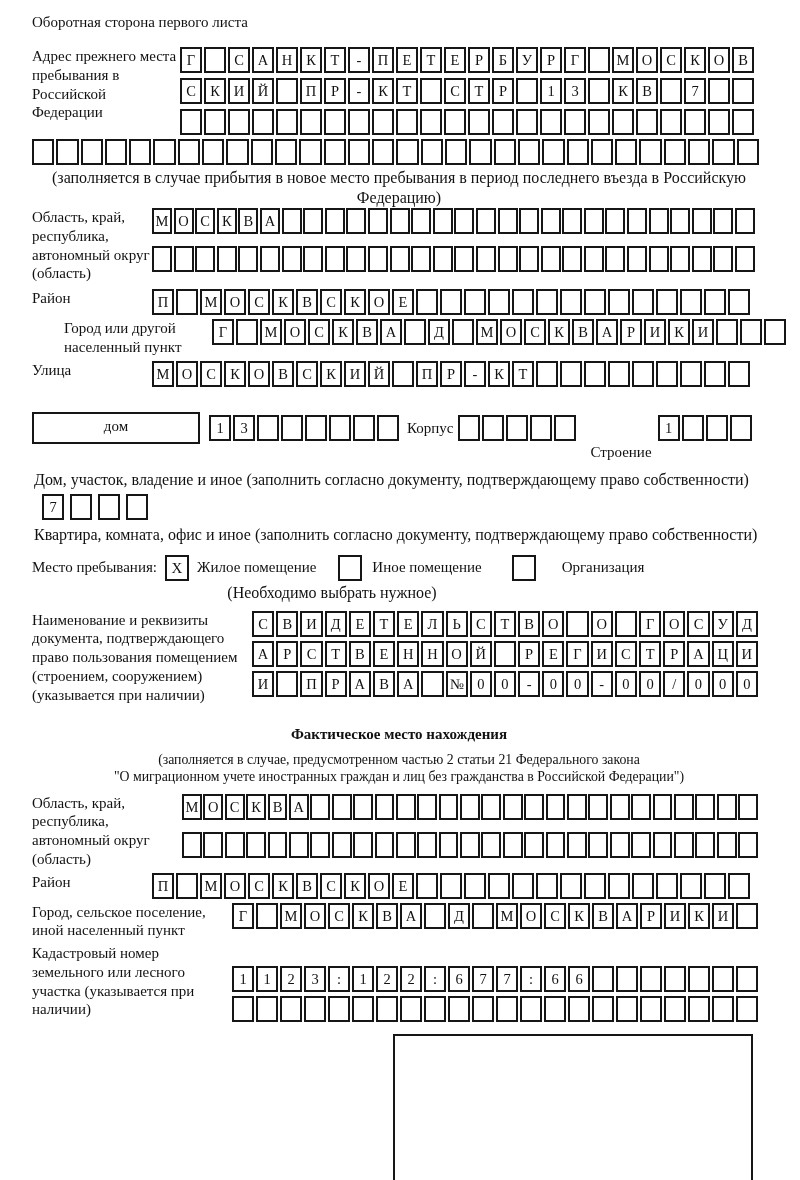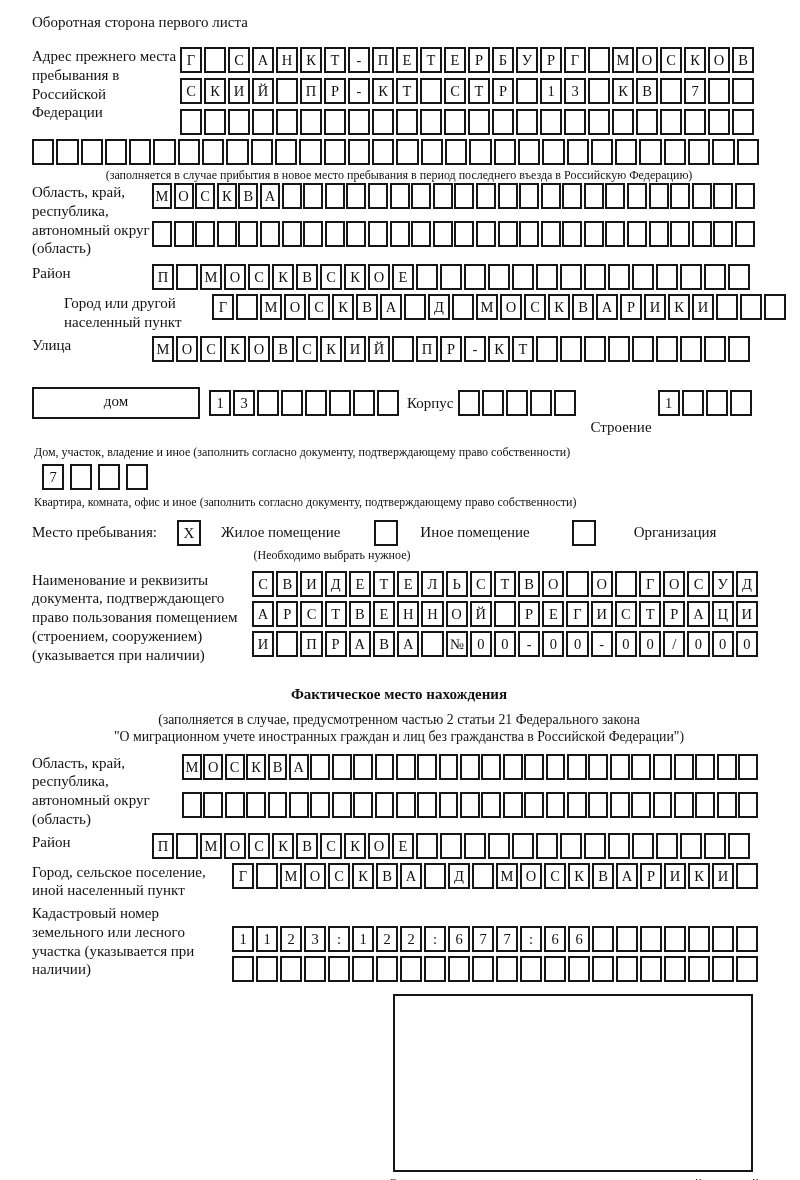--- a/index.html
+++ b/index.html
@@ -5,26 +5,26 @@
   html,body{margin:0;padding:0;background:#fff;color:#111;}
   body{width:800px;height:1180px;font-family:"Liberation Serif","DejaVu Serif",serif;font-size:15px;overflow:hidden;}
   .page{padding:14px 34px 0 32px;position:relative;}
   .hdr-note{text-align:left;padding-right:6px;margin-bottom:16px;font-size:15px;}
   .frow{display:flex;align-items:flex-start;margin-bottom:4px;}
   .lbl{flex:none;line-height:1.25;font-size:15px;}
   .rows{display:flex;flex-direction:column;gap:5px;}
   .cellrow{display:flex;gap:2px;}
   .cell{box-sizing:border-box;flex:none;width:var(--cw,22px);height:26px;border:2px solid #161616;
         text-align:center;font-size:14.5px;line-height:22px;background:#fff;}
-  .cap{font-size:12px;line-height:1.25;}
+  .cap{font-size:16px;line-height:1.25;}
   .cap-c{text-align:center;}
   .sec-title{font-weight:bold;text-align:center;font-size:16px;margin:10px 0 8px 0;}
   .widebox{box-sizing:border-box;border:2px solid #161616;height:32px;text-align:center;line-height:24px;flex:none;}
   .inline-lab{line-height:28px;flex:none;}
-  .chkrow{display:flex;align-items:center;margin:10px 0 2px 0;gap:12px;}
+  .chkrow{display:flex;align-items:center;margin:10px 0 2px 0;}
   .chk{box-sizing:border-box;width:24px;height:26px;border:2px solid #161616;text-align:center;
        line-height:22px;font-size:15px;flex:none;}
   .stamp-wrap{margin-left:361px;width:400px;margin-top:12px;}
   .stamp-box{box-sizing:border-box;width:360px;height:178px;border:2px solid #161616;}
   .stamp-cap{width:392px;margin-left:-10px;text-align:center;font-size:13.6px;line-height:1.35;margin-top:4px;}
 </style>
 </head>
 <body>
 
 <div class="page">

